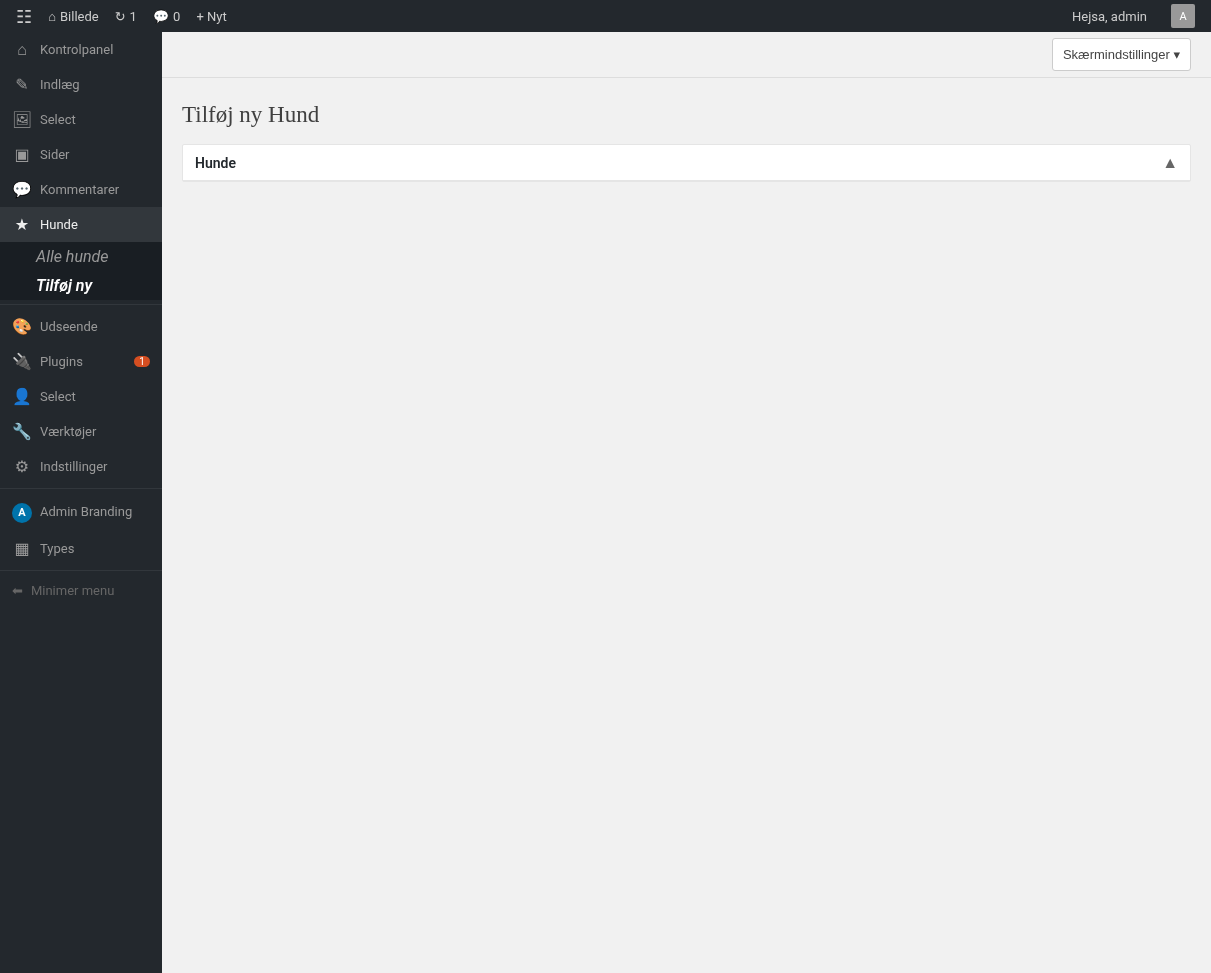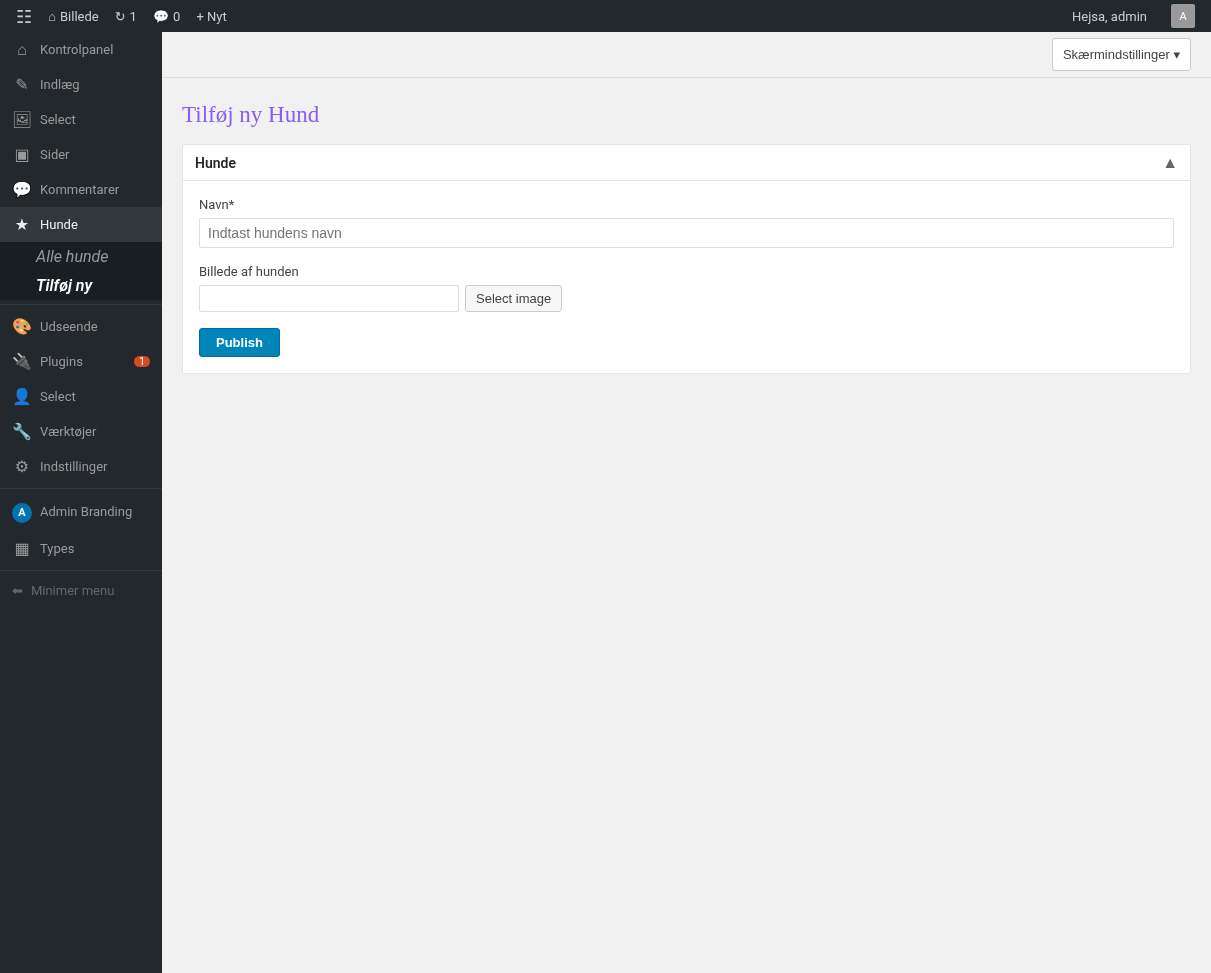--- a/index.html
+++ b/index.html
@@ -111,21 +111,21 @@
       font-size: 13px;
       cursor: pointer;
       color: #444;
       display: inline-flex; align-items: center; gap: 4px;
     }
 
     
     .page-title {
       font-size: 23px;
       font-weight: 400;
-      color: #8b5cf6;
+      color: #404040;
       margin: 14px 0 16px 0;
       font-family: Georgia, serif;
     }
 
     
     .metabox {
       background: #fff;
       border: 1px solid #e5e5e5;
       border-radius: 2px;
       margin-bottom: 20px;
@@ -331,39 +331,16 @@
 
     <div id="wpbody-content">
 
       <h1 class="page-title">Tilføj ny Hund</h1>
 
       <div class="metabox">
         <div class="metabox-header">
           <span class="metabox-title">Hunde</span>
           <span class="metabox-toggle">▲</span>
         </div>
-        <div class="metabox-body">
-          
-          <div class="form-group">
-            <label class="form-label">Navn*</label>
-            <input type="text" class="form-input" placeholder="Indtast hundens navn" style="">
-          </div>
-
-          
-          <div>
-            <label class="form-label">Billede af hunden</label>
-            <div class="image-field-row">
-              <input type="text" class="image-text-input" style="">
-              <button class="select-image-btn">
-                <span>Select image</span>
-              </button>
-            </div>
-          </div>
-
-          
-          <button class="publish-btn">
-            <span>Publish</span>
-          </button>
-        </div>
       </div>
     </div>
   </div>
 </div>
 
 </body></html>

